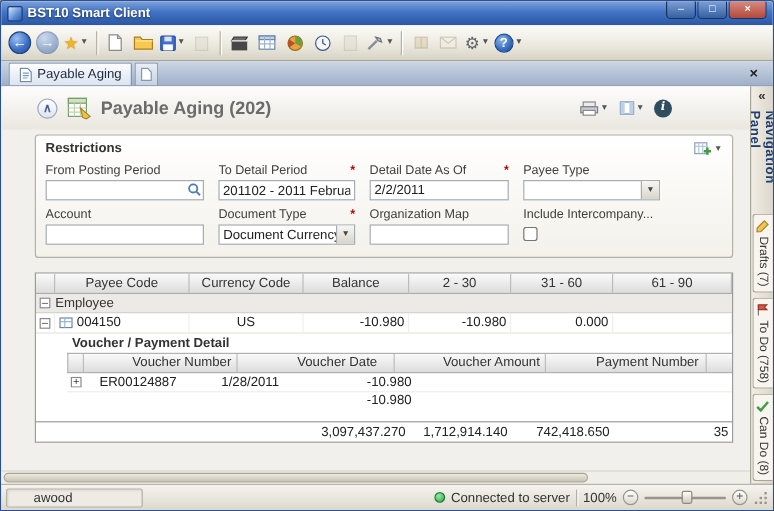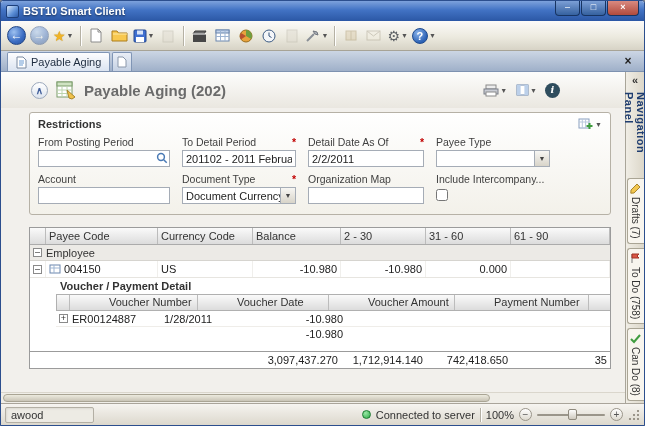--- a/index.html
+++ b/index.html
@@ -87,21 +87,21 @@
   .dd .val { flex:1; padding:0 3px; white-space:nowrap; overflow:hidden; color:#222; }
   .dd .btn { width:15px; height:100%; border-left:1px solid #a5acb6; text-align:center;
     font-size:7px; line-height:15px; color:#444;
     background:linear-gradient(#f7f6f3,#d8d4c9); }
   .chk { width:12px; height:12px; margin-top:2px; }
 
   
   .grid { margin:12px 14px 0 28px; height:142px; flex:0 0 142px; border:1px solid #9b9b9b;
     background:#fff; display:flex; flex-direction:column; overflow:hidden; }
   .grow { display:flex; align-items:center; white-space:nowrap; }
-  .gcell { padding:0 3px; overflow:hidden; white-space:nowrap; }
+  .gcell { padding:0 3px; overflow:hidden; white-space:nowrap;text-align:center; }
   .c0{width:16px; flex:0 0 16px;} .c1{width:112px; flex:0 0 112px;}
   .c2{width:95px; flex:0 0 95px;}  .c3{width:88px; flex:0 0 88px;}
   .c4{width:85px; flex:0 0 85px;}  .c5{width:85px; flex:0 0 85px;}
   .c6{flex:1;}
   .dc0{width:13px; flex:0 0 13px;} .dc1{width:92px; flex:0 0 92px;}
   .dc2{width:95px; flex:0 0 95px;} .dc3{width:90px; flex:0 0 90px;}
   .dc4{width:98px; flex:0 0 98px;} .dc5{width:92px; flex:0 0 92px;}
   .dc6{flex:1;}
   .num { text-align:right; }
   .g-header { height:17px; flex:0 0 17px; background:linear-gradient(#fafafa,#dcdcdc);
@@ -143,21 +143,21 @@
   .nav-tabs { margin-top:auto; display:flex; flex-direction:column; gap:4px; }
   .nav-tab { width:17px; background:#f8f5ee; border:1px solid #aaa595; border-right:none;
     border-radius:3px 0 0 3px; display:flex; flex-direction:column; align-items:center;
     gap:3px; padding:4px 0; color:#333; }
   .nav-tab .nlabel { writing-mode:vertical-rl; font-size:10px; white-space:nowrap; }
 
   
   .statusbar { height:22px; flex:0 0 22px; display:flex; align-items:center; gap:6px;
     padding:0 4px; background:linear-gradient(#f6f4f0,#dcd8cd); border-top:1px solid #a9a49a;
     color:#333; }
-  .sb-user { width:89px; height:16px; line-height:15px; padding:0 5px;
+  .sb-user { width:114px; height:16px; line-height:15px; padding:0 22px;
     border:1px solid #b3afa4; border-radius:2px; background:#edebe4;
     box-shadow:inset 1px 1px 2px rgba(0,0,0,.08); }
   .sb-right { margin-left:auto; display:flex; align-items:center; gap:5px; }
   .dot { width:9px; height:9px; border-radius:50%; border:1px solid #1d7c31;
     background:radial-gradient(circle at 35% 30%, #9ae8a6, #2daa46); }
   .sb-sep { width:1px; height:14px; background:#b3afa4; box-shadow:1px 0 0 #fff; }
   .zoom-btn { width:13px; height:13px; border-radius:50%; border:1px solid #9a958a;
     background:linear-gradient(#ffffff,#ddd9cf); text-align:center; line-height:11px;
     font-size:10px; color:#555; }
   .slider { width:68px; height:13px; position:relative; }

